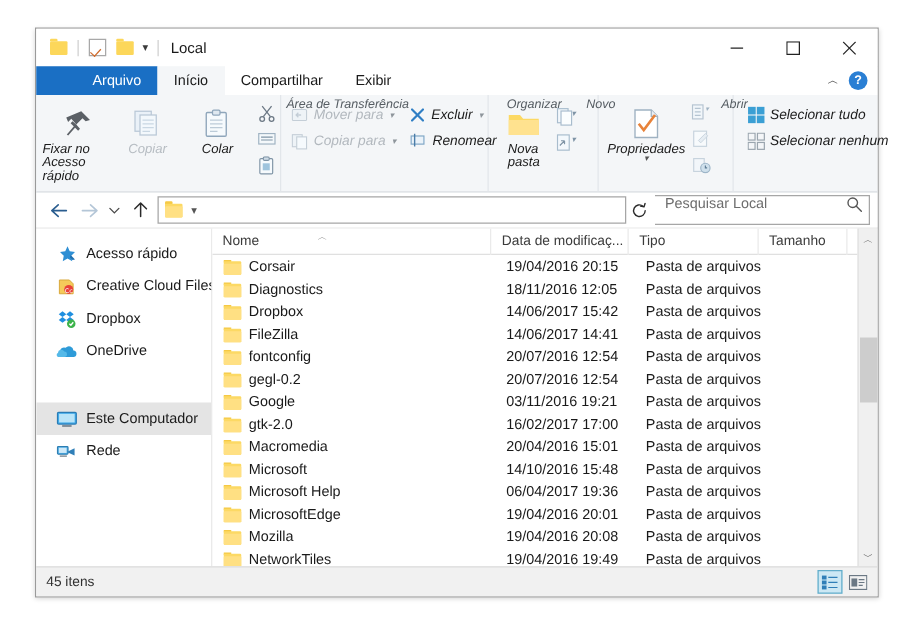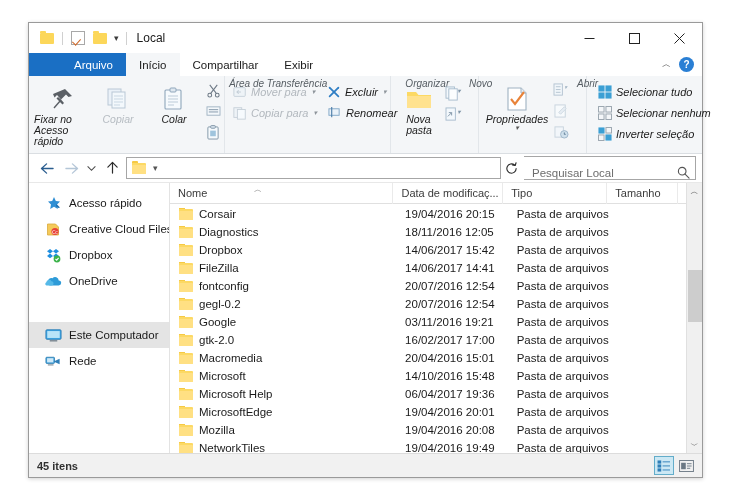--- a/index.html
+++ b/index.html
@@ -157,21 +157,21 @@
     border: 1px solid #a6a6a6; background: #fff;
     display: flex; align-items: center; gap: 5px;
     padding: 0 4px 0 5px; min-width: 0;
   }
   .addrpath { font-size: 11.5px; color: #1a1a1a; flex: 1; white-space: nowrap; overflow: hidden; }
   .addr-caret { font-size: 9px; color: #555; padding: 0 2px; }
   .refreshbtn { width: 20px; height: 22px; display: flex; align-items: center; justify-content: center; }
   .searchbox {
     width: 172px; height: 24px; margin-left: 3px;
     border: 1px solid #a6a6a6; border-left: none; background: #fff;
-    display: flex; align-items: flex-end; padding: 0 5px 0 8px;
+    display: flex; align-items: flex-start; padding: 0 5px 0 8px;
   }
   .searchph { flex: 1; font-size: 11.5px; color: #6d6d6d; white-space: nowrap; }
 
   
   .content { flex: 1; display: flex; min-height: 0; border-top: 1px solid #e8e8e8; }
 
   .navpane {
     width: 141px; flex: 0 0 141px;
     background: #ffffff;
     border-right: 1px solid #e3e3e3;
@@ -232,21 +232,21 @@
   .sb-track { flex: 1; width: 16px; position: relative; }
   .sb-thumb { position: absolute; left: 1px; width: 14px; background: #cdcdcd; }
 
   
   .statusbar {
     height: 24px; flex: 0 0 24px;
     background: #f1f1f1; border-top: 1px solid #dcdcdc;
     display: flex; align-items: center; padding: 0 8px;
     position: relative;
   }
-  .status-text { font-size: 11px; color: #303030; font-weight: bold; }
+  .status-text { font-size: 11px; color: #303030; }
   .viewtoggles { position: absolute; right: 6px; top: 2px; display: flex; gap: 2px; }
   .vt {
     width: 20px; height: 19px; display: flex; align-items: center; justify-content: center;
     cursor: default; border: 1px solid transparent;
   }
   .vt.active { background: #cce8f4; border-color: #63adca; }
 </style>
 </head>
 <body>
 
@@ -515,29 +515,20 @@
             <div class="smallbtn">
               <svg width="14" height="14" viewBox="0 0 16 16">
                 <g fill="none" stroke="#9aa5ae" stroke-width="1.1">
                   <rect x="0.6" y="0.6" width="6.3" height="6.3"></rect>
                     <rect x="9.1" y="0.6" width="6.3" height="6.3"></rect>
                   <rect x="0.6" y="9.1" width="6.3" height="6.3"></rect>
                     <rect x="9.1" y="9.1" width="6.3" height="6.3"></rect>
                 </g>
               </svg>
               <span>Selecionar nenhum</span>
-            </div>
-            <div class="smallbtn">
-              <svg width="14" height="14" viewBox="0 0 16 16">
-                <rect x="0.5" y="0.5" width="7" height="7" fill="#3b9fd4"></rect>
-                <rect x="9.1" y="0.6" width="6.3" height="6.3" fill="none" stroke="#9aa5ae" stroke-width="1.1"></rect>
-                <rect x="0.6" y="9.1" width="6.3" height="6.3" fill="none" stroke="#9aa5ae" stroke-width="1.1"></rect>
-                <rect x="8.5" y="8.5" width="7" height="7" fill="#3b9fd4"></rect>
-              </svg>
-              <span>Inverter seleção</span>
             </div>
           </div>
         </div>
         <div class="rgroup-label" style="width:160px">Selecionar</div>
       </div>
     </div>
 
     <div class="addrbar">
       <div class="navbtn">
         <svg width="15" height="13" viewBox="0 0 16 14">

